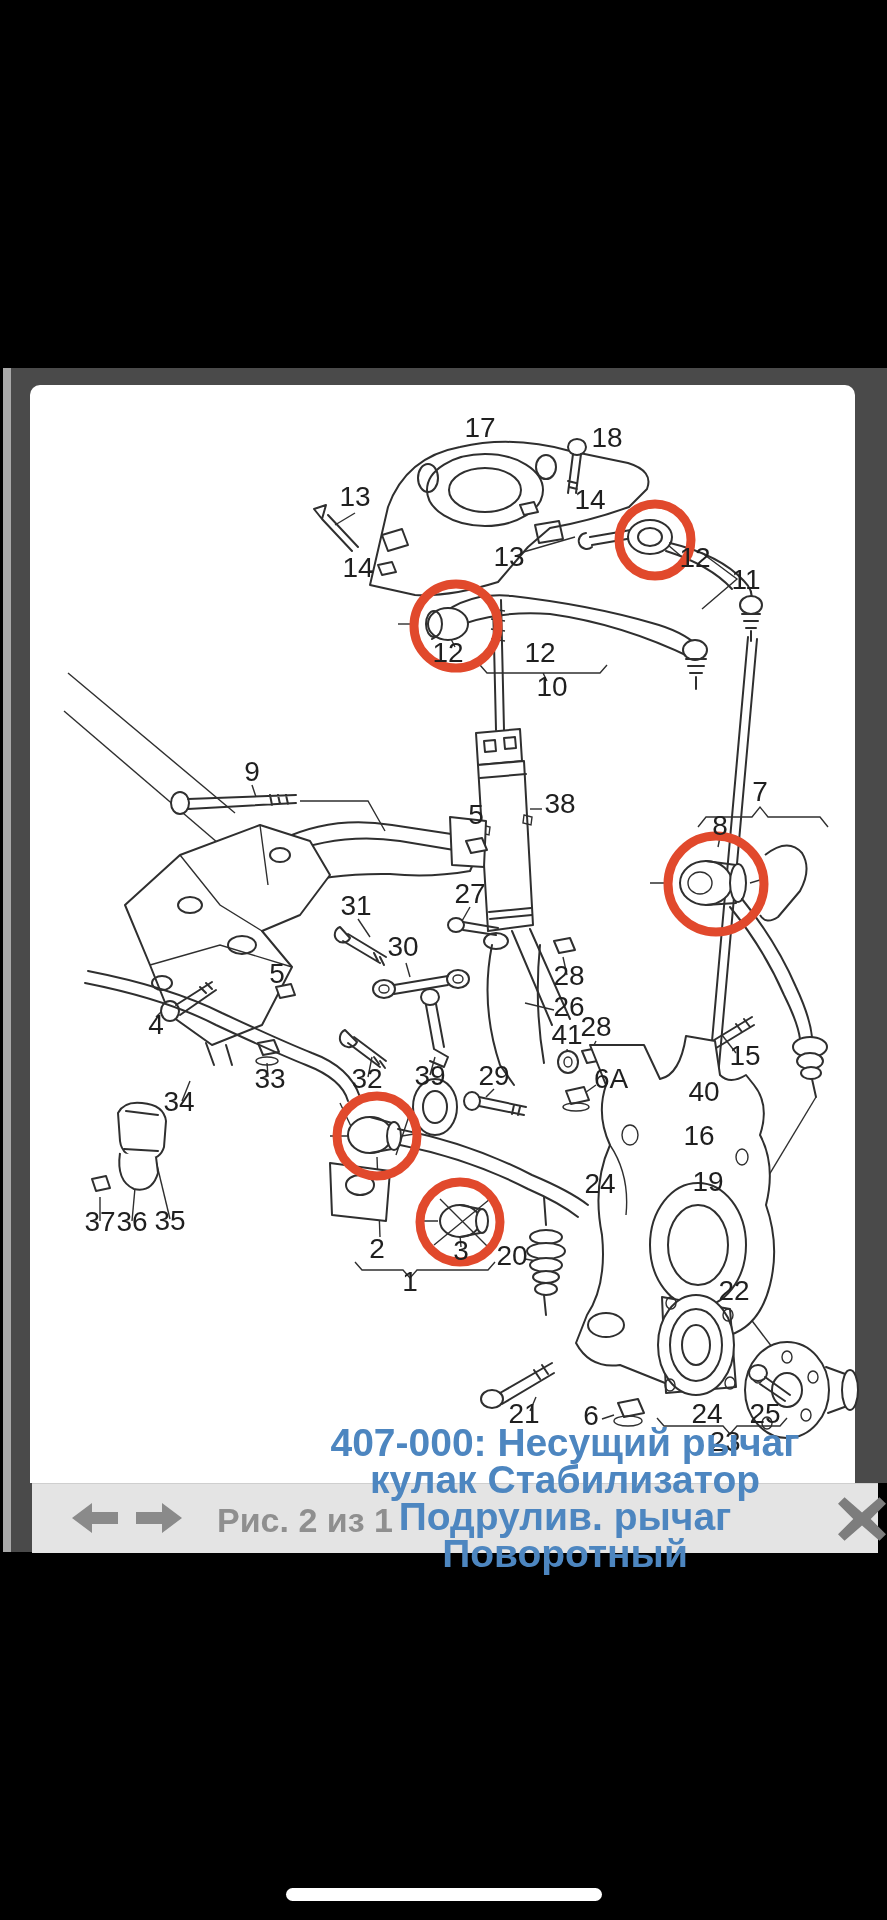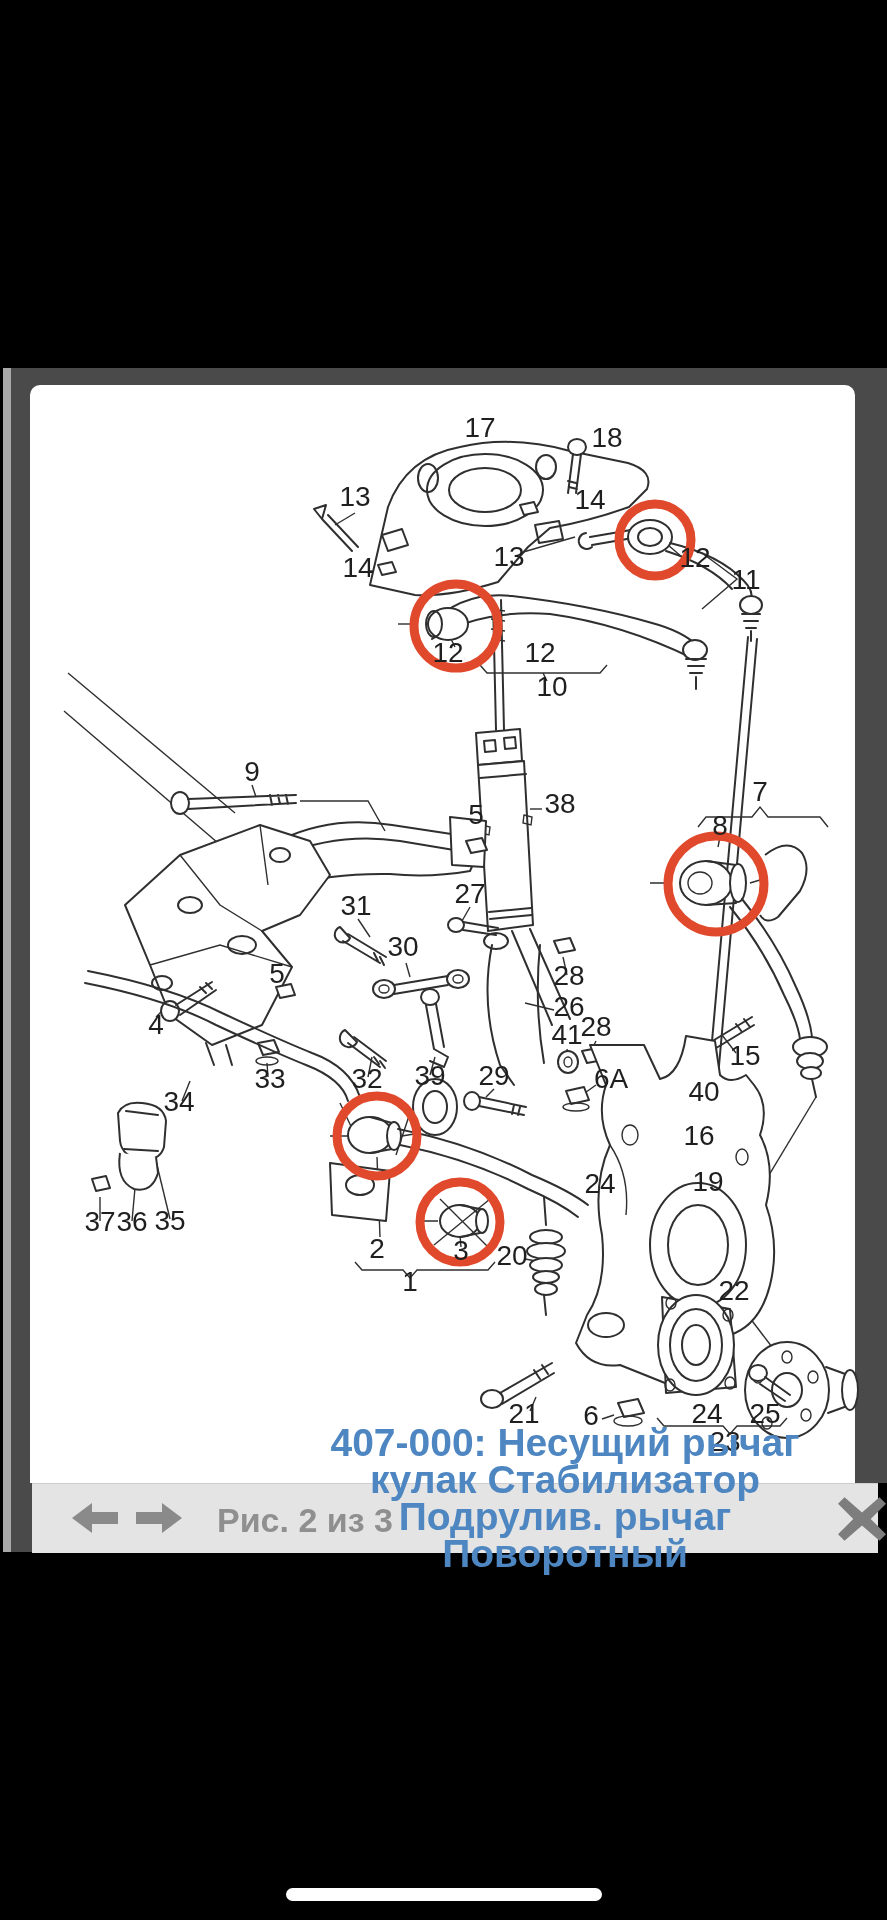--- a/index.html
+++ b/index.html
@@ -371,21 +371,21 @@
     <button class="nav-btn nav-prev">
       <svg width="46" height="38" viewBox="0 0 46 30">
         <polygon points="0,15 20,0 20,9 46,9 46,21 20,21 20,30" fill="#8a8a8a"></polygon>
       </svg>
     </button>
     <button class="nav-btn nav-next">
       <svg width="46" height="38" viewBox="0 0 46 30">
         <polygon points="46,15 26,0 26,9 0,9 0,21 26,21 26,30" fill="#8a8a8a"></polygon>
       </svg>
     </button>
-    <span class="page-indicator">Рис. 2 из 3</span>
+    <span class="page-indicator">Рис. 2 из 1</span>
     <button class="close-btn">
       <svg width="48" height="44" viewBox="0 0 44 40">
         <path d="M6,0 L22,14 L38,0 L44,6 L30,20 L44,34 L38,40 L22,26 L6,40 L0,34 L14,20 L0,6 Z" fill="#7d7d7d"></path>
       </svg>
     </button>
   </div>
 
   <div class="home-indicator"></div>
 </div>
 

